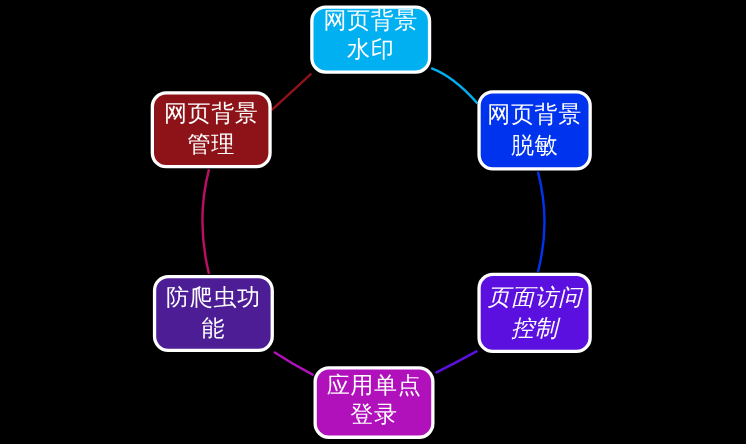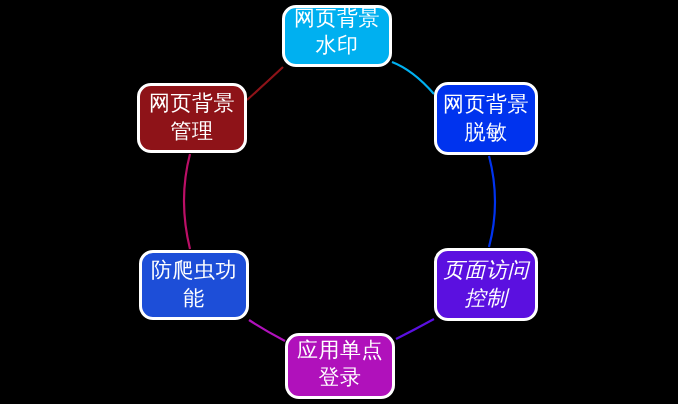--- a/index.html
+++ b/index.html
@@ -76,21 +76,21 @@
   <div class="node" style="left:434px; top:248px; width:104px; height:73px; background:#5b10e0;font-style:italic;">
     <span class="node-label">页面访问
 控制</span>
   </div>
 
   <div class="node" style="left:285px; top:333px; width:110px; height:66px; background:#b011bb;align-items:flex-end;">
     <span class="node-label">应用单点
 登录</span>
   </div>
 
-  <div class="node" style="left:139px; top:250px; width:110px; height:70px; background:#1d4ed8;">
+  <div class="node" style="left:139px; top:250px; width:110px; height:70px; background:#4c1d95;">
     <span class="node-label">防爬虫功
 能</span>
   </div>
 
   <div class="node" style="left:137px; top:83px; width:110px; height:70px; background:#8e1318;">
     <span class="node-label">网页背景
 管理</span>
   </div>
 
 </div>

